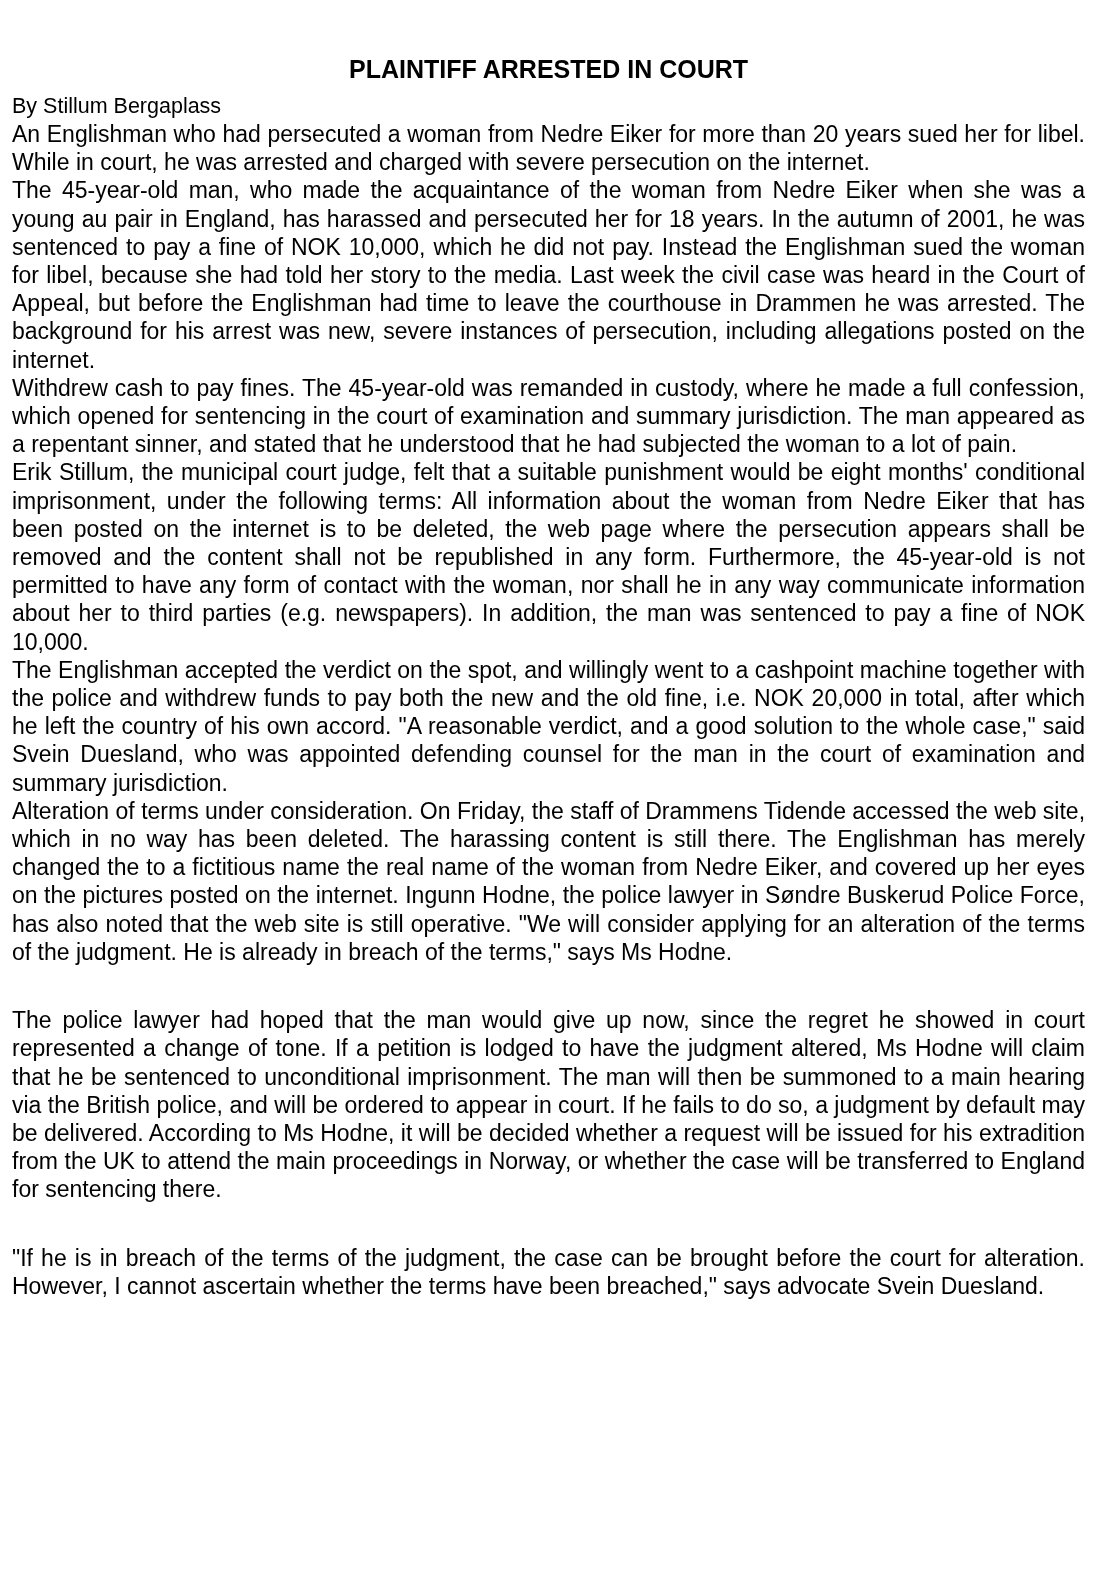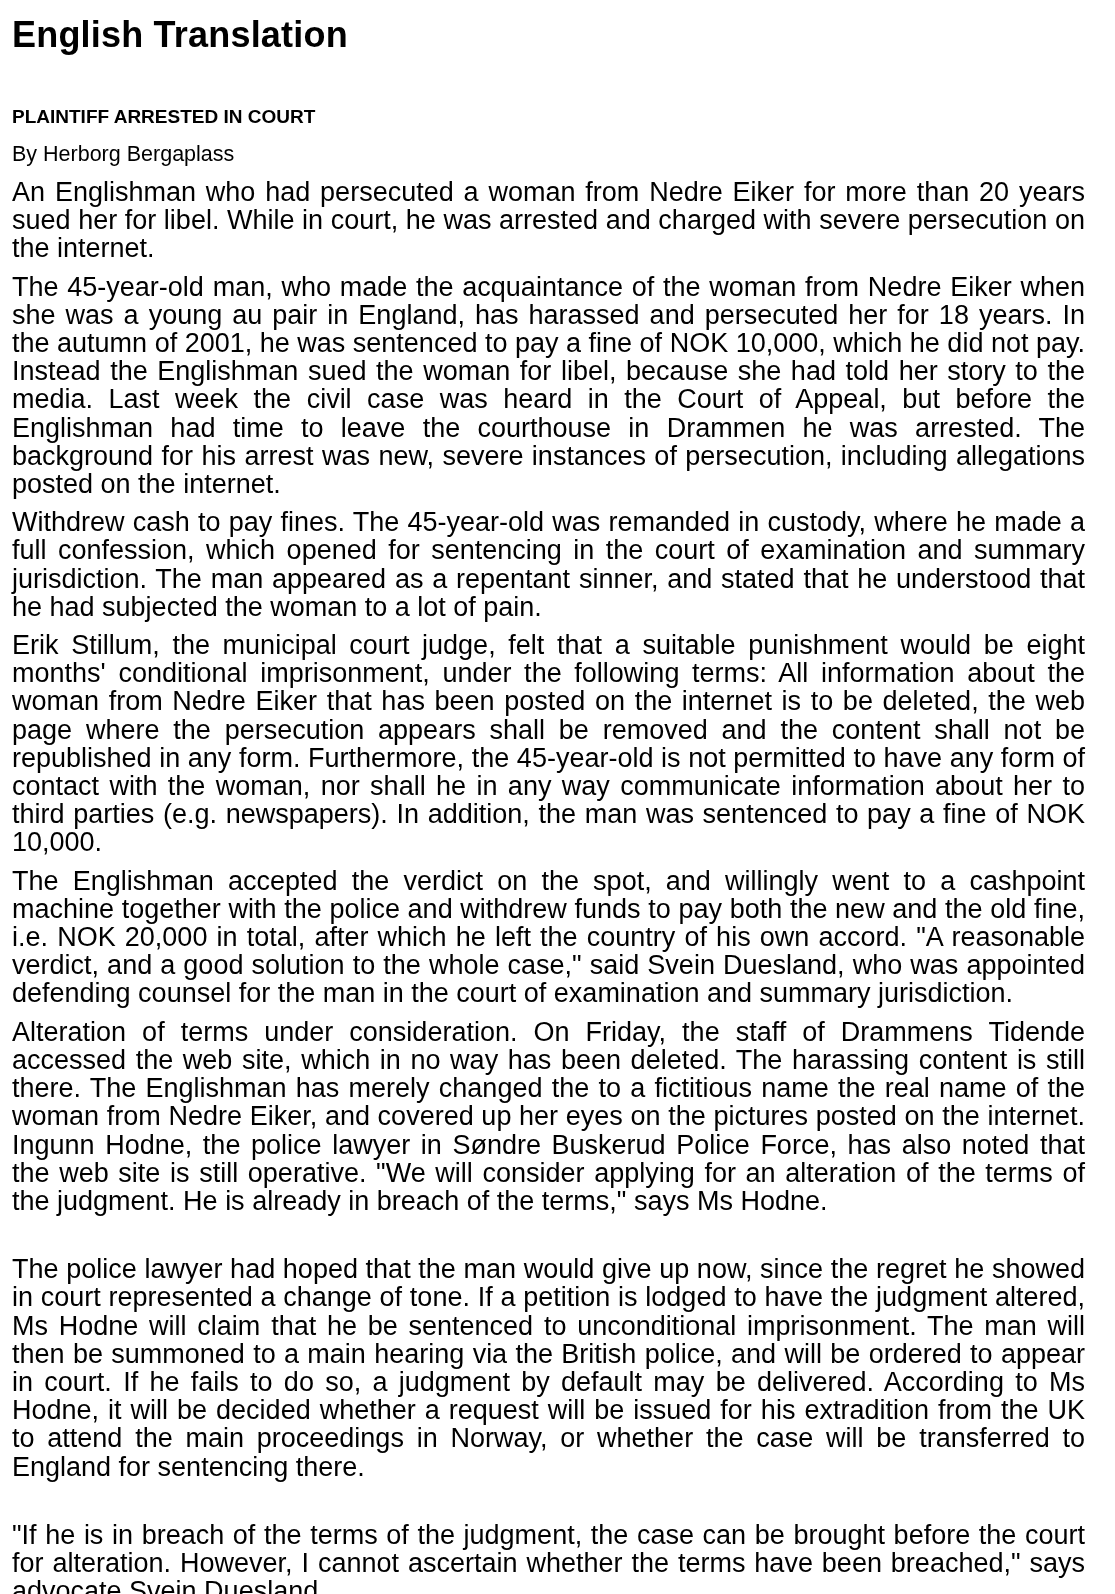--- a/index.html
+++ b/index.html
@@ -20,52 +20,52 @@
       width: 1115px;
     }
     h1 {
       font-size: 36px;
       font-weight: bold;
       margin: 6px 0 0 0;
       line-height: 42px;
       letter-spacing: 0.2px;
     }
     h2 {
-      font-size: 19px;
+      font-size: 25px;
       font-weight: bold;
       margin: 48px 0 0 0;
       line-height: 26px;
+      text-align: center;
     }
     .byline {
       font-size: 21.5px;
       margin: 10px 0 0 0;
       line-height: 28px;
     }
     p.body {
-      font-size: 27px;
+      font-size: 23px;
       line-height: 28.2px;
-      margin: 10px 0 0 0;
+      margin: 0 0 0 0;
       text-align: justify;
     }
     p.body.gap {
       margin-top: 40px;
     }
     .updated {
       font-size: 21.5px;
       line-height: 28.2px;
       margin: 0;
     }
   </style>
 </head>
 <body>
 
 <div class="page">
-  <h1>English Translation</h1>
   <h2>PLAINTIFF ARRESTED IN COURT</h2>
-  <div class="byline">By Herborg Bergaplass</div>
+  <div class="byline">By Stillum Bergaplass</div>
 
   <p class="body">An Englishman who had persecuted a woman from Nedre Eiker for more than 20 years sued her for libel. While in court, he was arrested and charged with severe persecution on the internet.</p>
   <p class="body">The 45-year-old man, who made the acquaintance of the woman from Nedre Eiker when she was a young au pair in England, has harassed and persecuted her for 18 years. In the autumn of 2001, he was sentenced to pay a fine of NOK 10,000, which he did not pay. Instead the Englishman sued the woman for libel, because she had told her story to the media. Last week the civil case was heard in the Court of Appeal, but before the Englishman had time to leave the courthouse in Drammen he was arrested. The background for his arrest was new, severe instances of persecution, including allegations posted on the internet.</p>
   <p class="body">Withdrew cash to pay fines. The 45-year-old was remanded in custody, where he made a full confession, which opened for sentencing in the court of examination and summary jurisdiction. The man appeared as a repentant sinner, and stated that he understood that he had subjected the woman to a lot of pain.</p>
   <p class="body">Erik Stillum, the municipal court judge, felt that a suitable punishment would be eight months' conditional imprisonment, under the following terms: All information about the woman from Nedre Eiker that has been posted on the internet is to be deleted, the web page where the persecution appears shall be removed and the content shall not be republished in any form. Furthermore, the 45-year-old is not permitted to have any form of contact with the woman, nor shall he in any way communicate information about her to third parties (e.g. newspapers). In addition, the man was sentenced to pay a fine of NOK 10,000.</p>
   <p class="body">The Englishman accepted the verdict on the spot, and willingly went to a cashpoint machine together with the police and withdrew funds to pay both the new and the old fine, i.e. NOK 20,000 in total, after which he left the country of his own accord. "A reasonable verdict, and a good solution to the whole case," said Svein Duesland, who was appointed defending counsel for the man in the court of examination and summary jurisdiction.</p>
   <p class="body">Alteration of terms under consideration. On Friday, the staff of Drammens Tidende accessed the web site, which in no way has been deleted. The harassing content is still there. The Englishman has merely changed the to a fictitious name the real name of the woman from Nedre Eiker, and covered up her eyes on the pictures posted on the internet. Ingunn Hodne, the police lawyer in Søndre Buskerud Police Force, has also noted that the web site is still operative. "We will consider applying for an alteration of the terms of the judgment. He is already in breach of the terms," says Ms Hodne.</p>
   <p class="body gap">The police lawyer had hoped that the man would give up now, since the regret he showed in court represented a change of tone. If a petition is lodged to have the judgment altered, Ms Hodne will claim that he be sentenced to unconditional imprisonment. The man will then be summoned to a main hearing via the British police, and will be ordered to appear in court. If he fails to do so, a judgment by default may be delivered. According to Ms Hodne, it will be decided whether a request will be issued for his extradition from the UK to attend the main proceedings in Norway, or whether the case will be transferred to England for sentencing there.</p>
   <p class="body gap" style="margin-bottom:0;">"If he is in breach of the terms of the judgment, the case can be brought before the court for alteration. However, I cannot ascertain whether the terms have been breached," says advocate Svein Duesland.</p>
 </div>

